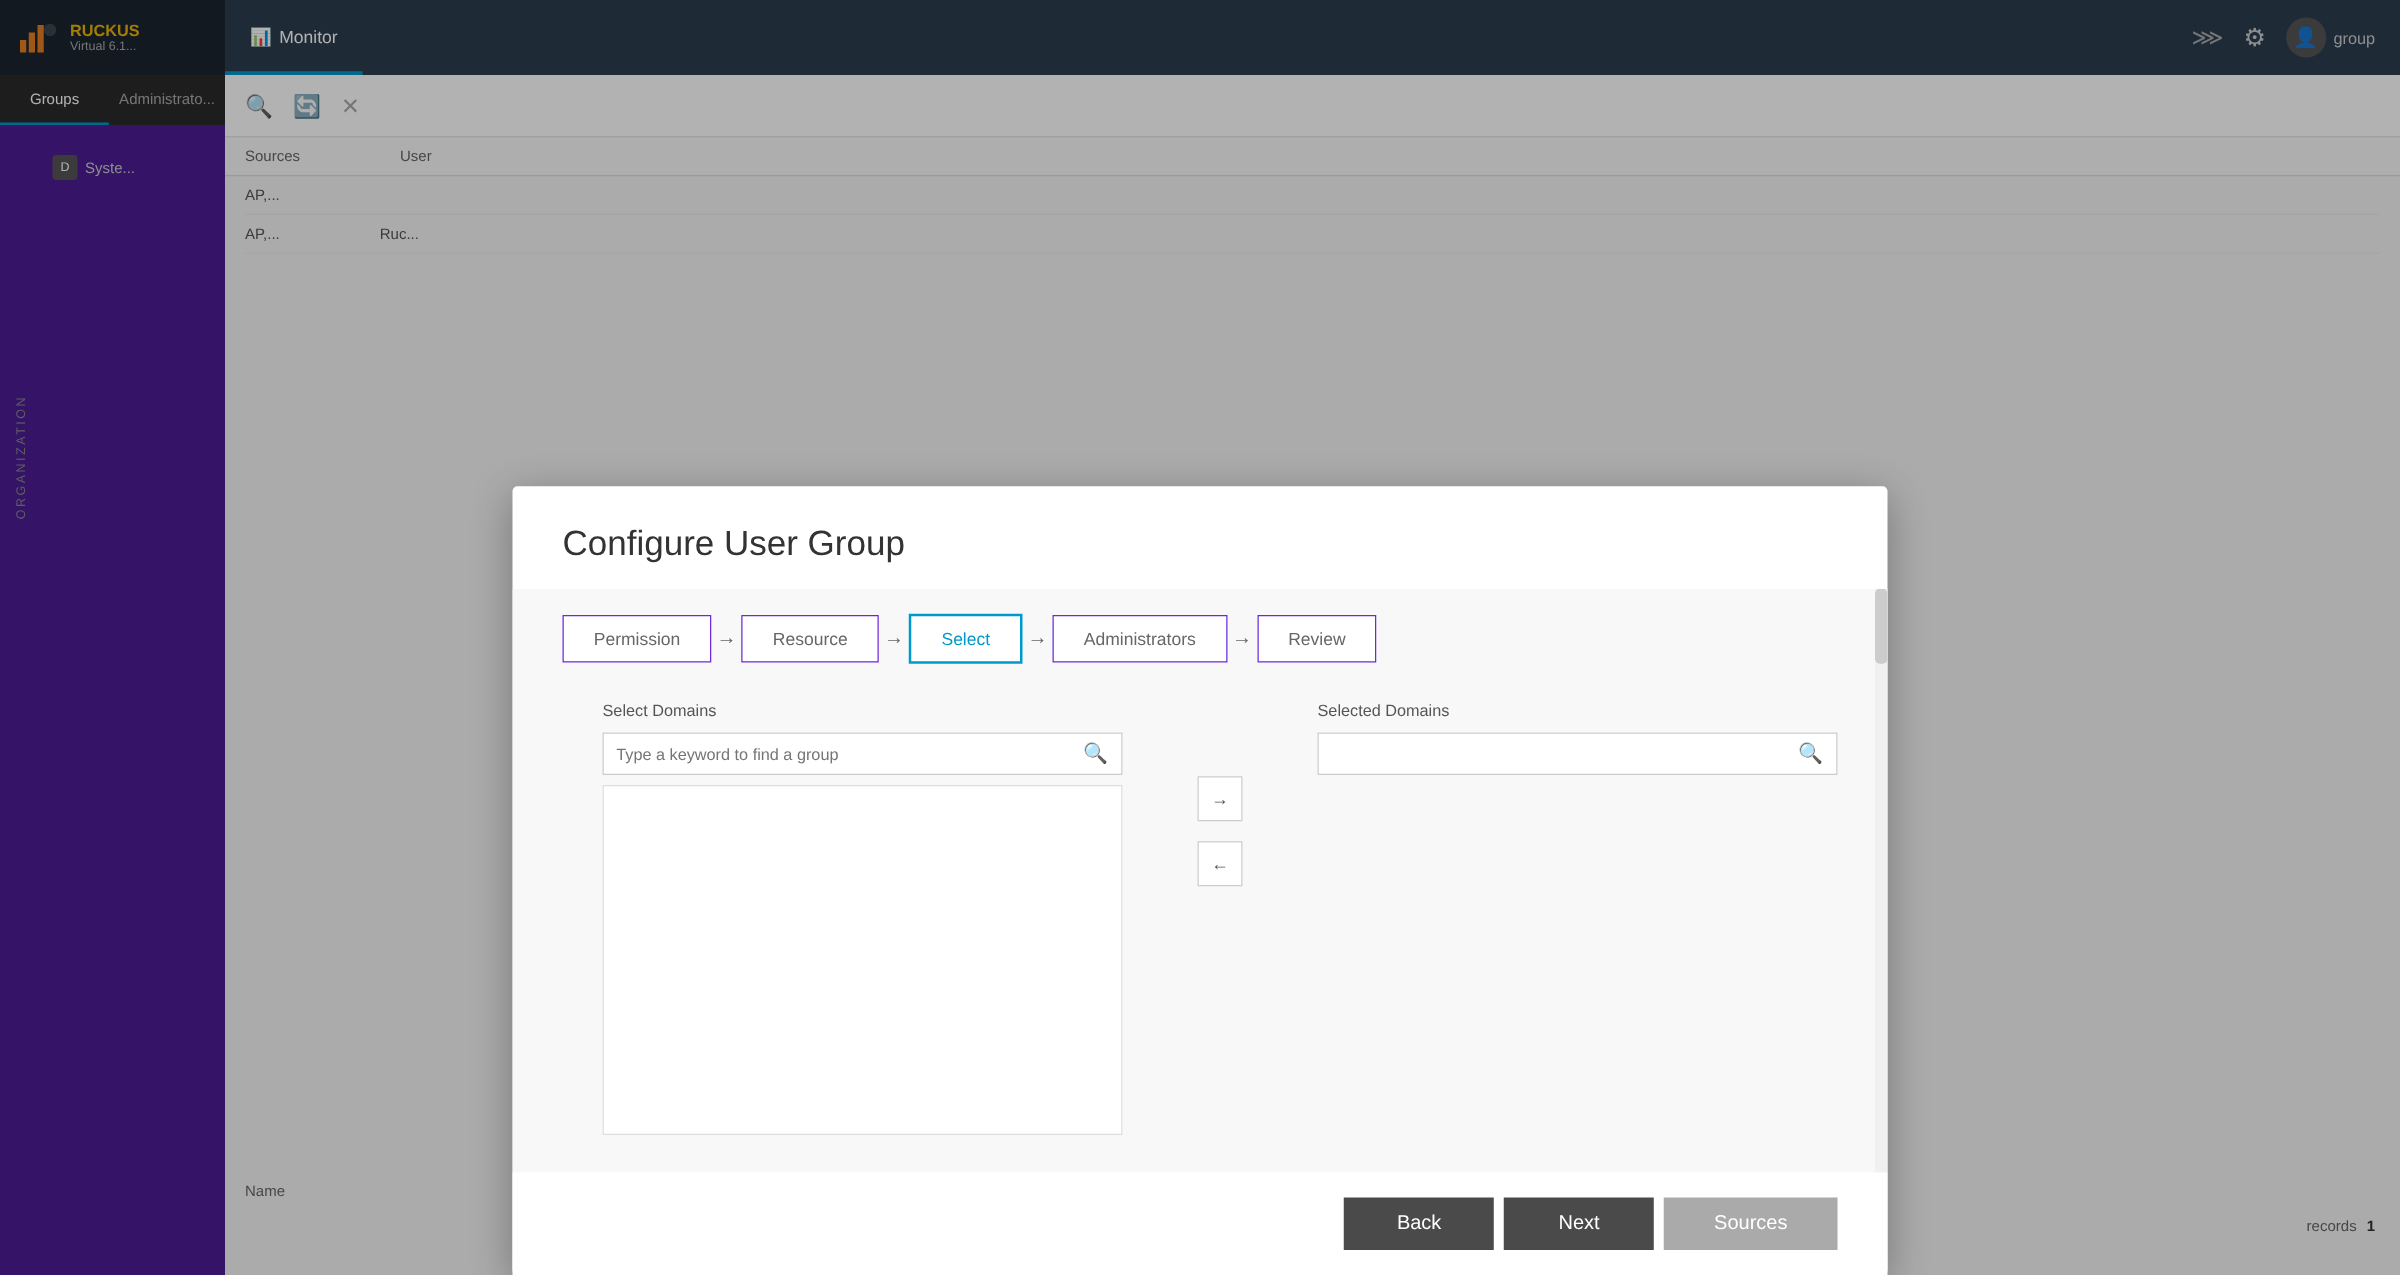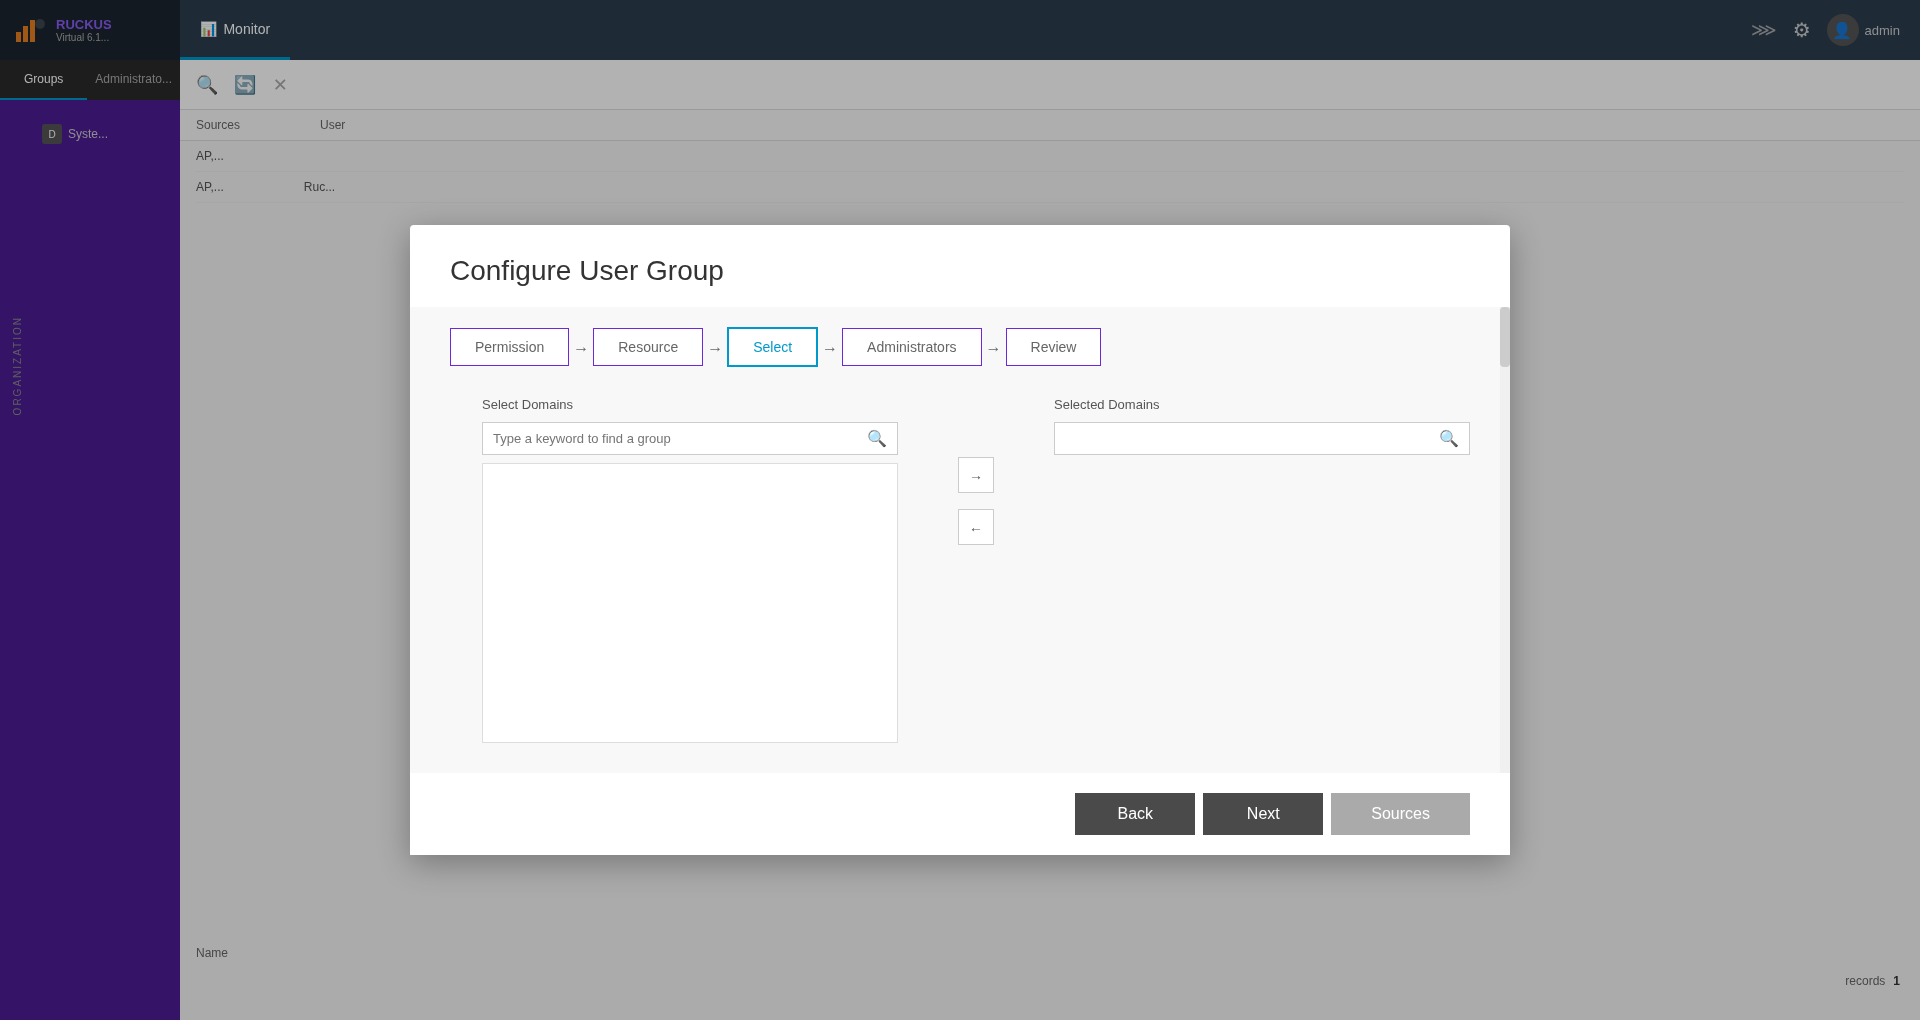--- a/index.html
+++ b/index.html
@@ -234,21 +234,21 @@
     }
 
     
     .dialog-overlay {
       position: absolute;
       top: 0; left: 0;
       width: 1920px;
       height: 1020px;
       background: rgba(0,0,0,0.3);
       display: flex;
-      align-items: center;
+      align-items: flex-end;
       justify-content: center;
     }
 
     .dialog-container {
       background: #fff;
       width: 1100px;
       margin-top: 60px;
       border-radius: 4px;
       box-shadow: 0 8px 32px rgba(0,0,0,0.3);
       position: relative;
@@ -462,40 +462,40 @@
       <svg class="logo-icon" viewBox="0 0 36 36">
         <rect width="36" height="36" fill="#1a252f"></rect>
 
         <rect x="4" y="20" width="5" height="10" fill="#e67e22"></rect>
         <rect x="11" y="14" width="5" height="16" fill="#e67e22"></rect>
         <rect x="18" y="8" width="5" height="22" fill="#e67e22"></rect>
 
         <circle cx="28" cy="12" r="5" fill="#fff" opacity="0.15"></circle>
       </svg>
       <div>
-        <div style="color:#8b5cf6; font-size:13px; font-weight:bold;">RUCKUS</div>
+        <div style="color:#eab308; font-size:13px; font-weight:bold;">RUCKUS</div>
         <div style="color:#aaa; font-size:10px;">Virtual
 6.1...</div>
       </div>
     </div>
 
     <div class="nav-links">
       <div class="nav-item active">
         <span style="margin-right:6px;">📊</span>
         <span>Monitor</span>
       </div>
     </div>
 
     <div class="nav-right">
 
       <span style="color:#aaa; font-size:18px; cursor:pointer;">⋙</span>
       <span class="gear-icon-nav">⚙</span>
       <div class="admin-btn">
         <div class="admin-avatar">👤</div>
-        <span>admin</span>
+        <span>group</span>
       </div>
     </div>
   </div>
 
   <div class="left-sidebar">
     <div class="sidebar-tabs">
       <div class="sidebar-tab active">Groups</div>
       <div class="sidebar-tab">Administrato...</div>
     </div>
     <div style="position:relative; height:400px;">

